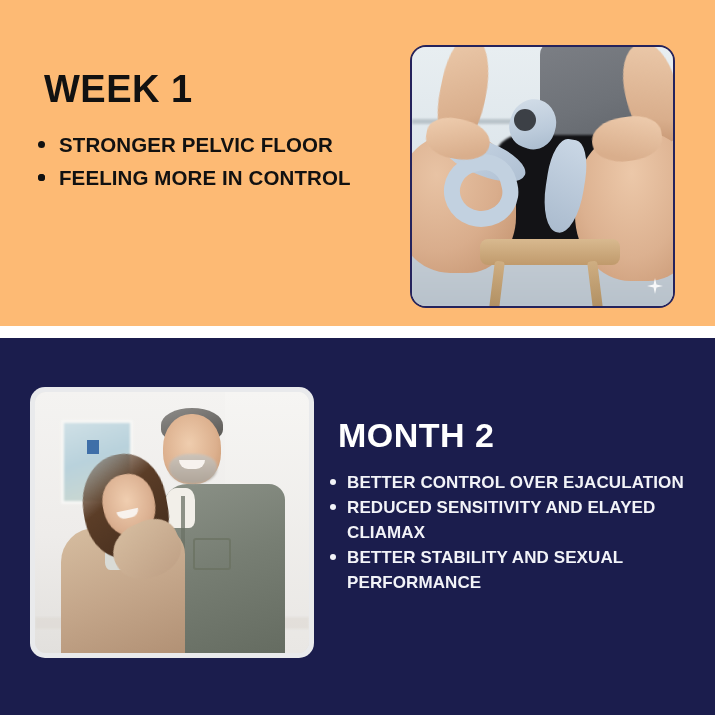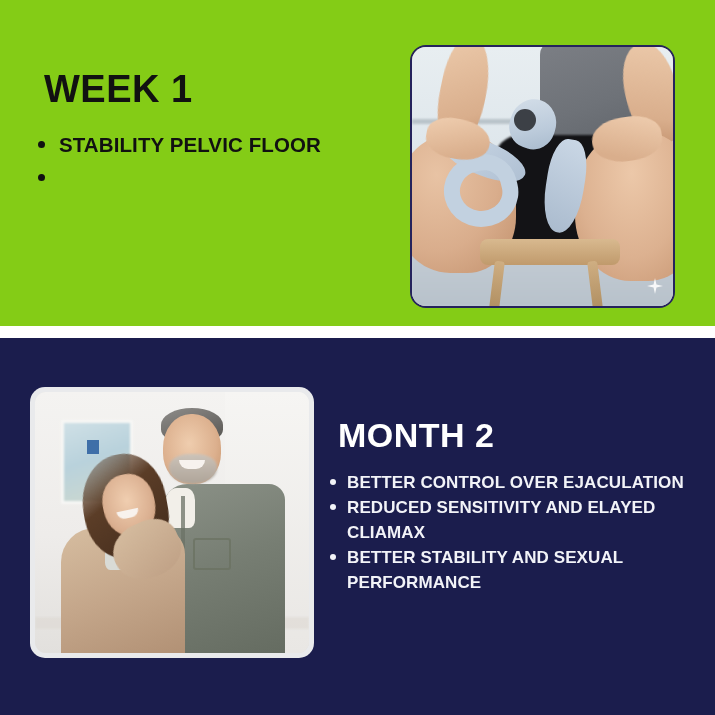--- a/index.html
+++ b/index.html
@@ -19,21 +19,21 @@
     height: 715px;
     overflow: hidden;
   }
 
   
   .panel-top {
     position: absolute;
     left: 0; top: 0;
     width: 715px;
     height: 326px;
-    background: #84cc16;
+    background: #fdba74;
   }
   .week-heading {
     position: absolute;
     left: 44px;
     top: 70px;
     font-size: 38px;
     font-weight: bold;
     letter-spacing: 0.5px;
     color: #111111;
     line-height: 1;
@@ -481,24 +481,28 @@
 
 <div class="poster">
 
   <div class="panel-top">
 
     <div class="week-heading">WEEK 1</div>
 
     <ul class="top-list">
       <li>
         <span class="bullet-dot"></span>
-        <span>STABILITY PELVIC FLOOR</span>
+        <span>STRONGER PELVIC FLOOR</span>
       </li>
       <li>
         <span class="bullet-dot"></span>
+      </li>
+      <li>
+        <span class="bullet-dot"></span>
+        <span>FEELING MORE IN CONTROL</span>
       </li>
     </ul>
 
     <div class="photo-top">
       <div class="photo-top-inner">
         <div class="pt-wall"></div>
         <div class="pt-wall-line"></div>
         <div class="pt-floor"></div>
         <div class="pt-shirt"></div>
         <div class="pt-arm-l"></div>

